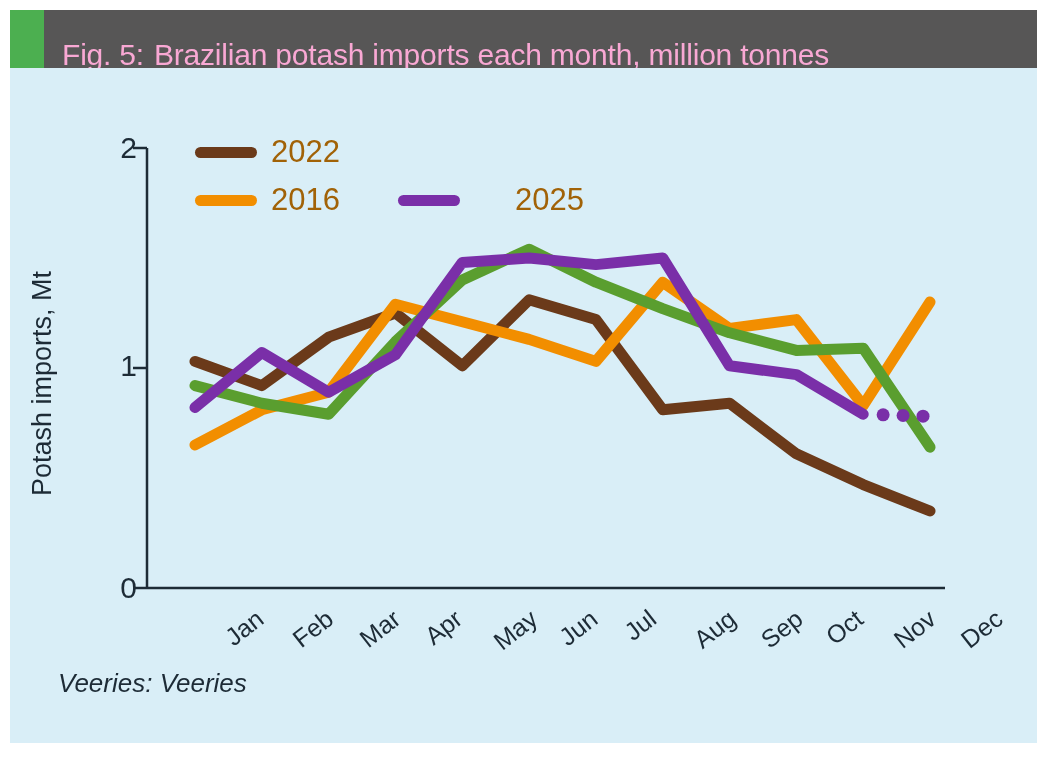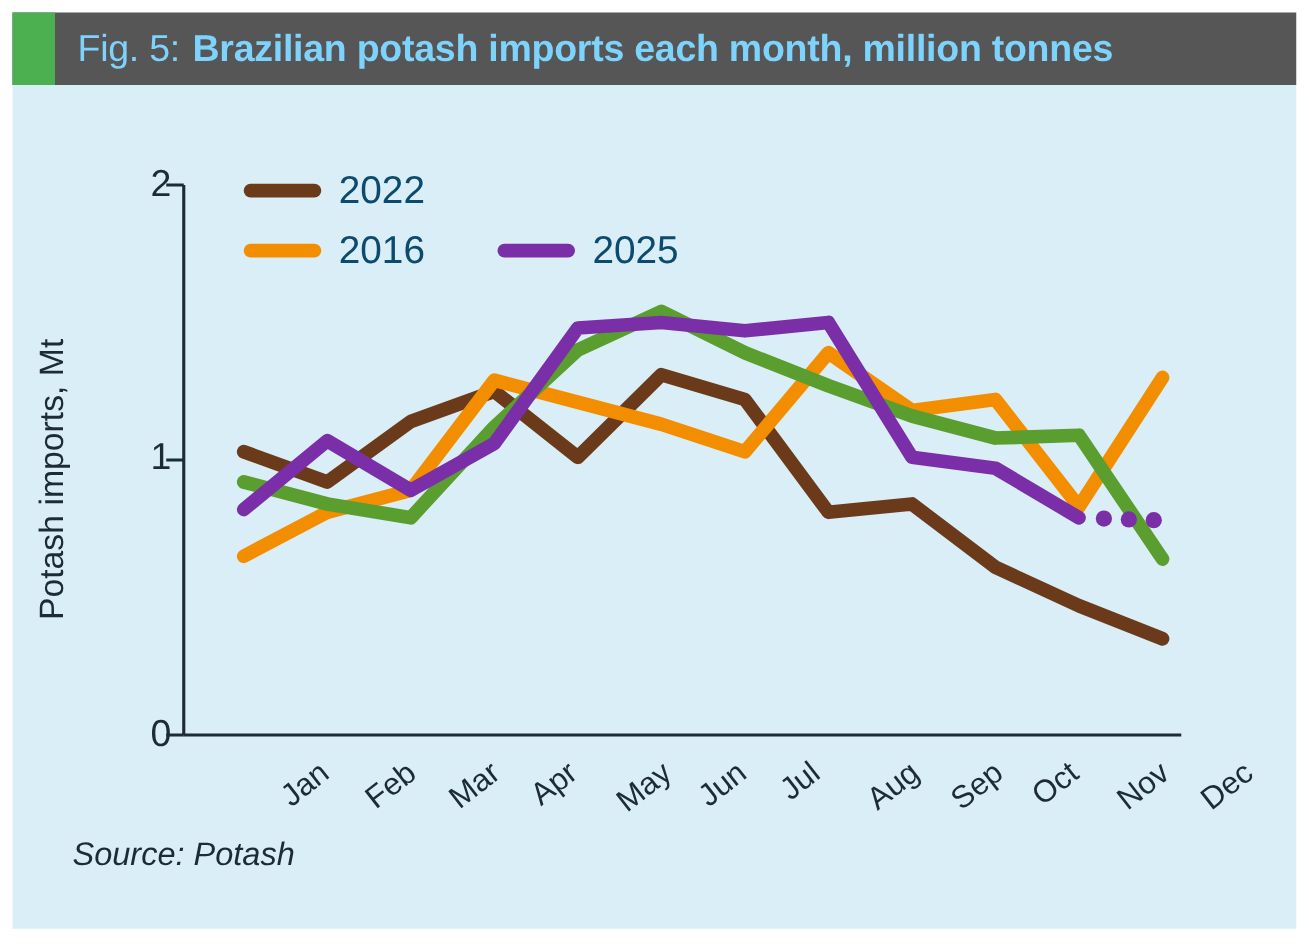--- a/index.html
+++ b/index.html
@@ -13,26 +13,26 @@
 
   
   .titlebar{
     position:absolute;left:10px;top:10px;width:1027px;height:58px;
     background:#575656;display:flex;align-items:center;
   }
   .title-accent{
     position:absolute;left:0;top:0;width:34px;height:58px;background:#4caf50;
   }
   .title-text{
-    position:absolute;left:52px;top:1px;height:58px;
+    position:absolute;left:52px;top:16px;height:58px;
     display:flex;align-items:center;
-    color:#7dd3fc;font-size:30px;letter-spacing:-0.2px;white-space:nowrap;
+    color:#f9a8d4;font-size:30px;letter-spacing:-0.2px;white-space:nowrap;
   }
   .title-prefix{font-weight:400;}
-  .title-main{font-weight:700;}
+  .title-main{font-weight:400;}
 
   
   .panel{
     position:absolute;left:10px;top:68px;width:1027px;height:675px;
     background:#d9eef7;
   }
 
   .plot{position:absolute;left:0;top:0;width:1027px;height:675px;}
   .plotsvg{position:absolute;left:0;top:0;}
 
@@ -57,21 +57,21 @@
     white-space:nowrap;text-align:right;
   }
 
   
   .legend{position:absolute;left:185px;top:60px;}
   .legend-row{display:flex;align-items:center;height:48px;}
   .legend-item{display:flex;align-items:center;margin-right:36px;}
   .legend-swatch{
     width:62px;height:11px;border-radius:6px;margin-right:14px;
   }
-  .legend-label{font-size:31px;color:#0c4a6e;}
+  .legend-label{font-size:31px;color:#a16207;}
 
   
   .source{
     position:absolute;left:48px;top:600px;
     font-size:26px;font-style:italic;color:#1d2b36;
   }
 </style>
 </head>
 <body>
 
@@ -130,24 +130,24 @@
           <div class="legend-item">
             <div class="legend-swatch" id="sw0" style="background: rgb(107, 58, 26);"></div>
             <div class="legend-label">2022</div>
           </div>
         </div>
         <div class="legend-row">
           <div class="legend-item">
             <div class="legend-swatch" id="sw1" style="background: rgb(242, 142, 0);"></div>
             <div class="legend-label">2016</div>
           </div>
-          <div class="legend-item" style="margin-left:22px;">
+          <div class="legend-item" style="margin-left:22px;gap:41px;">
             <div class="legend-swatch" id="sw3" style="background: rgb(122, 47, 168);"></div>
             <div class="legend-label">2025</div>
           </div>
         </div>
       </div>
 
-      <div class="source">Source: Potash</div>
+      <div class="source">Veeries: Veeries</div>
 
     </div>
   </div>
 </div>
 
 </body></html>

